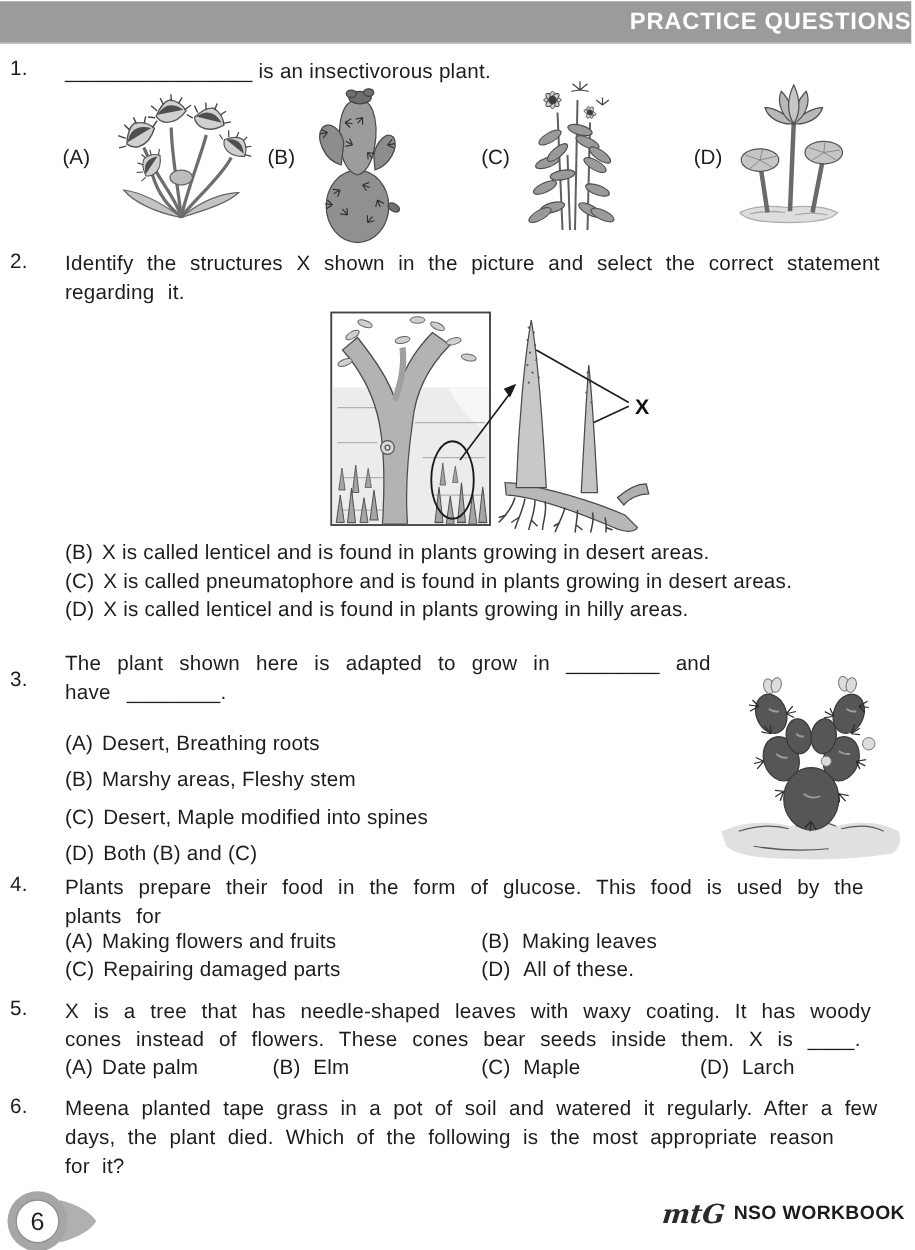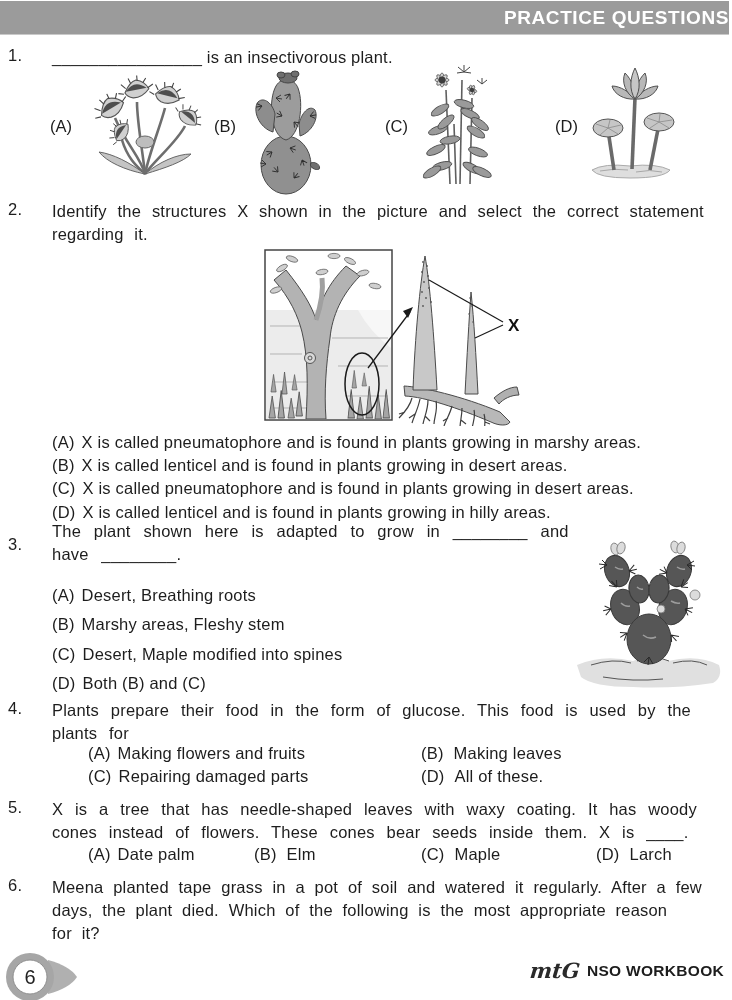--- a/index.html
+++ b/index.html
@@ -5,21 +5,21 @@
   html,body{margin:0;padding:0;background:#fff;}
   .page{position:relative;width:732px;height:1000px;background:#ffffff;overflow:hidden;
         font-family:"Liberation Sans",sans-serif;color:#1d1d1d;}
   .banner{position:absolute;left:0;top:1px;width:729px;height:33px;background:#9b9b9b;
           display:flex;align-items:center;justify-content:flex-end;border-bottom:1px solid #c9c9c9;}
   .banner span{color:#ffffff;font-weight:bold;font-size:19px;letter-spacing:.6px;}
   .qnum{position:absolute;left:8px;font-size:16.5px;letter-spacing:.2px;}
   .qtext{position:absolute;left:52px;font-size:16.5px;line-height:23px;letter-spacing:.2px;
          white-space:pre-line;}
   .ws5{word-spacing:5px}.ws6{word-spacing:6px}.ws7{word-spacing:7px}.ws8{word-spacing:8px}
-  .optline{position:absolute;font-size:16.5px;letter-spacing:.2px;white-space:nowrap;margin-left:36px;}
+  .optline{position:absolute;font-size:16.5px;letter-spacing:.2px;white-space:nowrap;}
   .optlist{position:absolute;left:52px;font-size:16.5px;letter-spacing:.2px;}
   .optlist .row{white-space:nowrap;}
   .ol{display:inline-block;margin-right:7px;}
   .q2opts .row{line-height:23.2px;}
   .q3opts .row{line-height:29.4px;}
   .letter{position:absolute;font-size:16.5px;}
   .figure{position:absolute;}
   .brand{position:absolute;top:958px;right:8px;display:flex;align-items:center;gap:7px;}
   .brand .logo{font-family:"DejaVu Serif",serif;font-style:italic;font-weight:bold;
                font-size:21px;color:#2a2a2a;transform:skewX(-6deg);}
@@ -252,21 +252,20 @@
         <path d="M212 164 C214 172 210 178 210 184"></path>
         <path d="M222 168 C224 174 222 180 223 184 M223 176 l5 2"></path>
       </g>
       <line x1="167" y1="34" x2="241" y2="76" stroke="#1a1a1a" stroke-width="1.2"></line>
       <line x1="213" y1="92" x2="241" y2="79" stroke="#1a1a1a" stroke-width="1.2"></line>
       <text x="246" y="85" font-size="17" font-weight="bold" fill="#111" font-family="Liberation Sans, sans-serif">X</text>
     </g>
   </svg>
 
   <div class="optlist q2opts" style="top:431px">
-    <div class="row"><span class="ol">(A)</span><span>X is called pneumatophore and is found in plants growing in marshy areas.</span></div>
     <div class="row"><span class="ol">(B)</span><span>X is called lenticel and is found in plants growing in desert areas.</span></div>
     <div class="row"><span class="ol">(C)</span><span>X is called pneumatophore and is found in plants growing in desert areas.</span></div>
     <div class="row"><span class="ol">(D)</span><span>X is called lenticel and is found in plants growing in hilly areas.</span></div>
   </div>
 
   <div class="qnum" style="top:535px">3.</div>
   <div class="qtext ws8" style="top:520px;width:520px">The plant shown here is adapted to grow in ________ and
 have ________.</div>
 
   <div class="optlist q3opts" style="top:581px">

